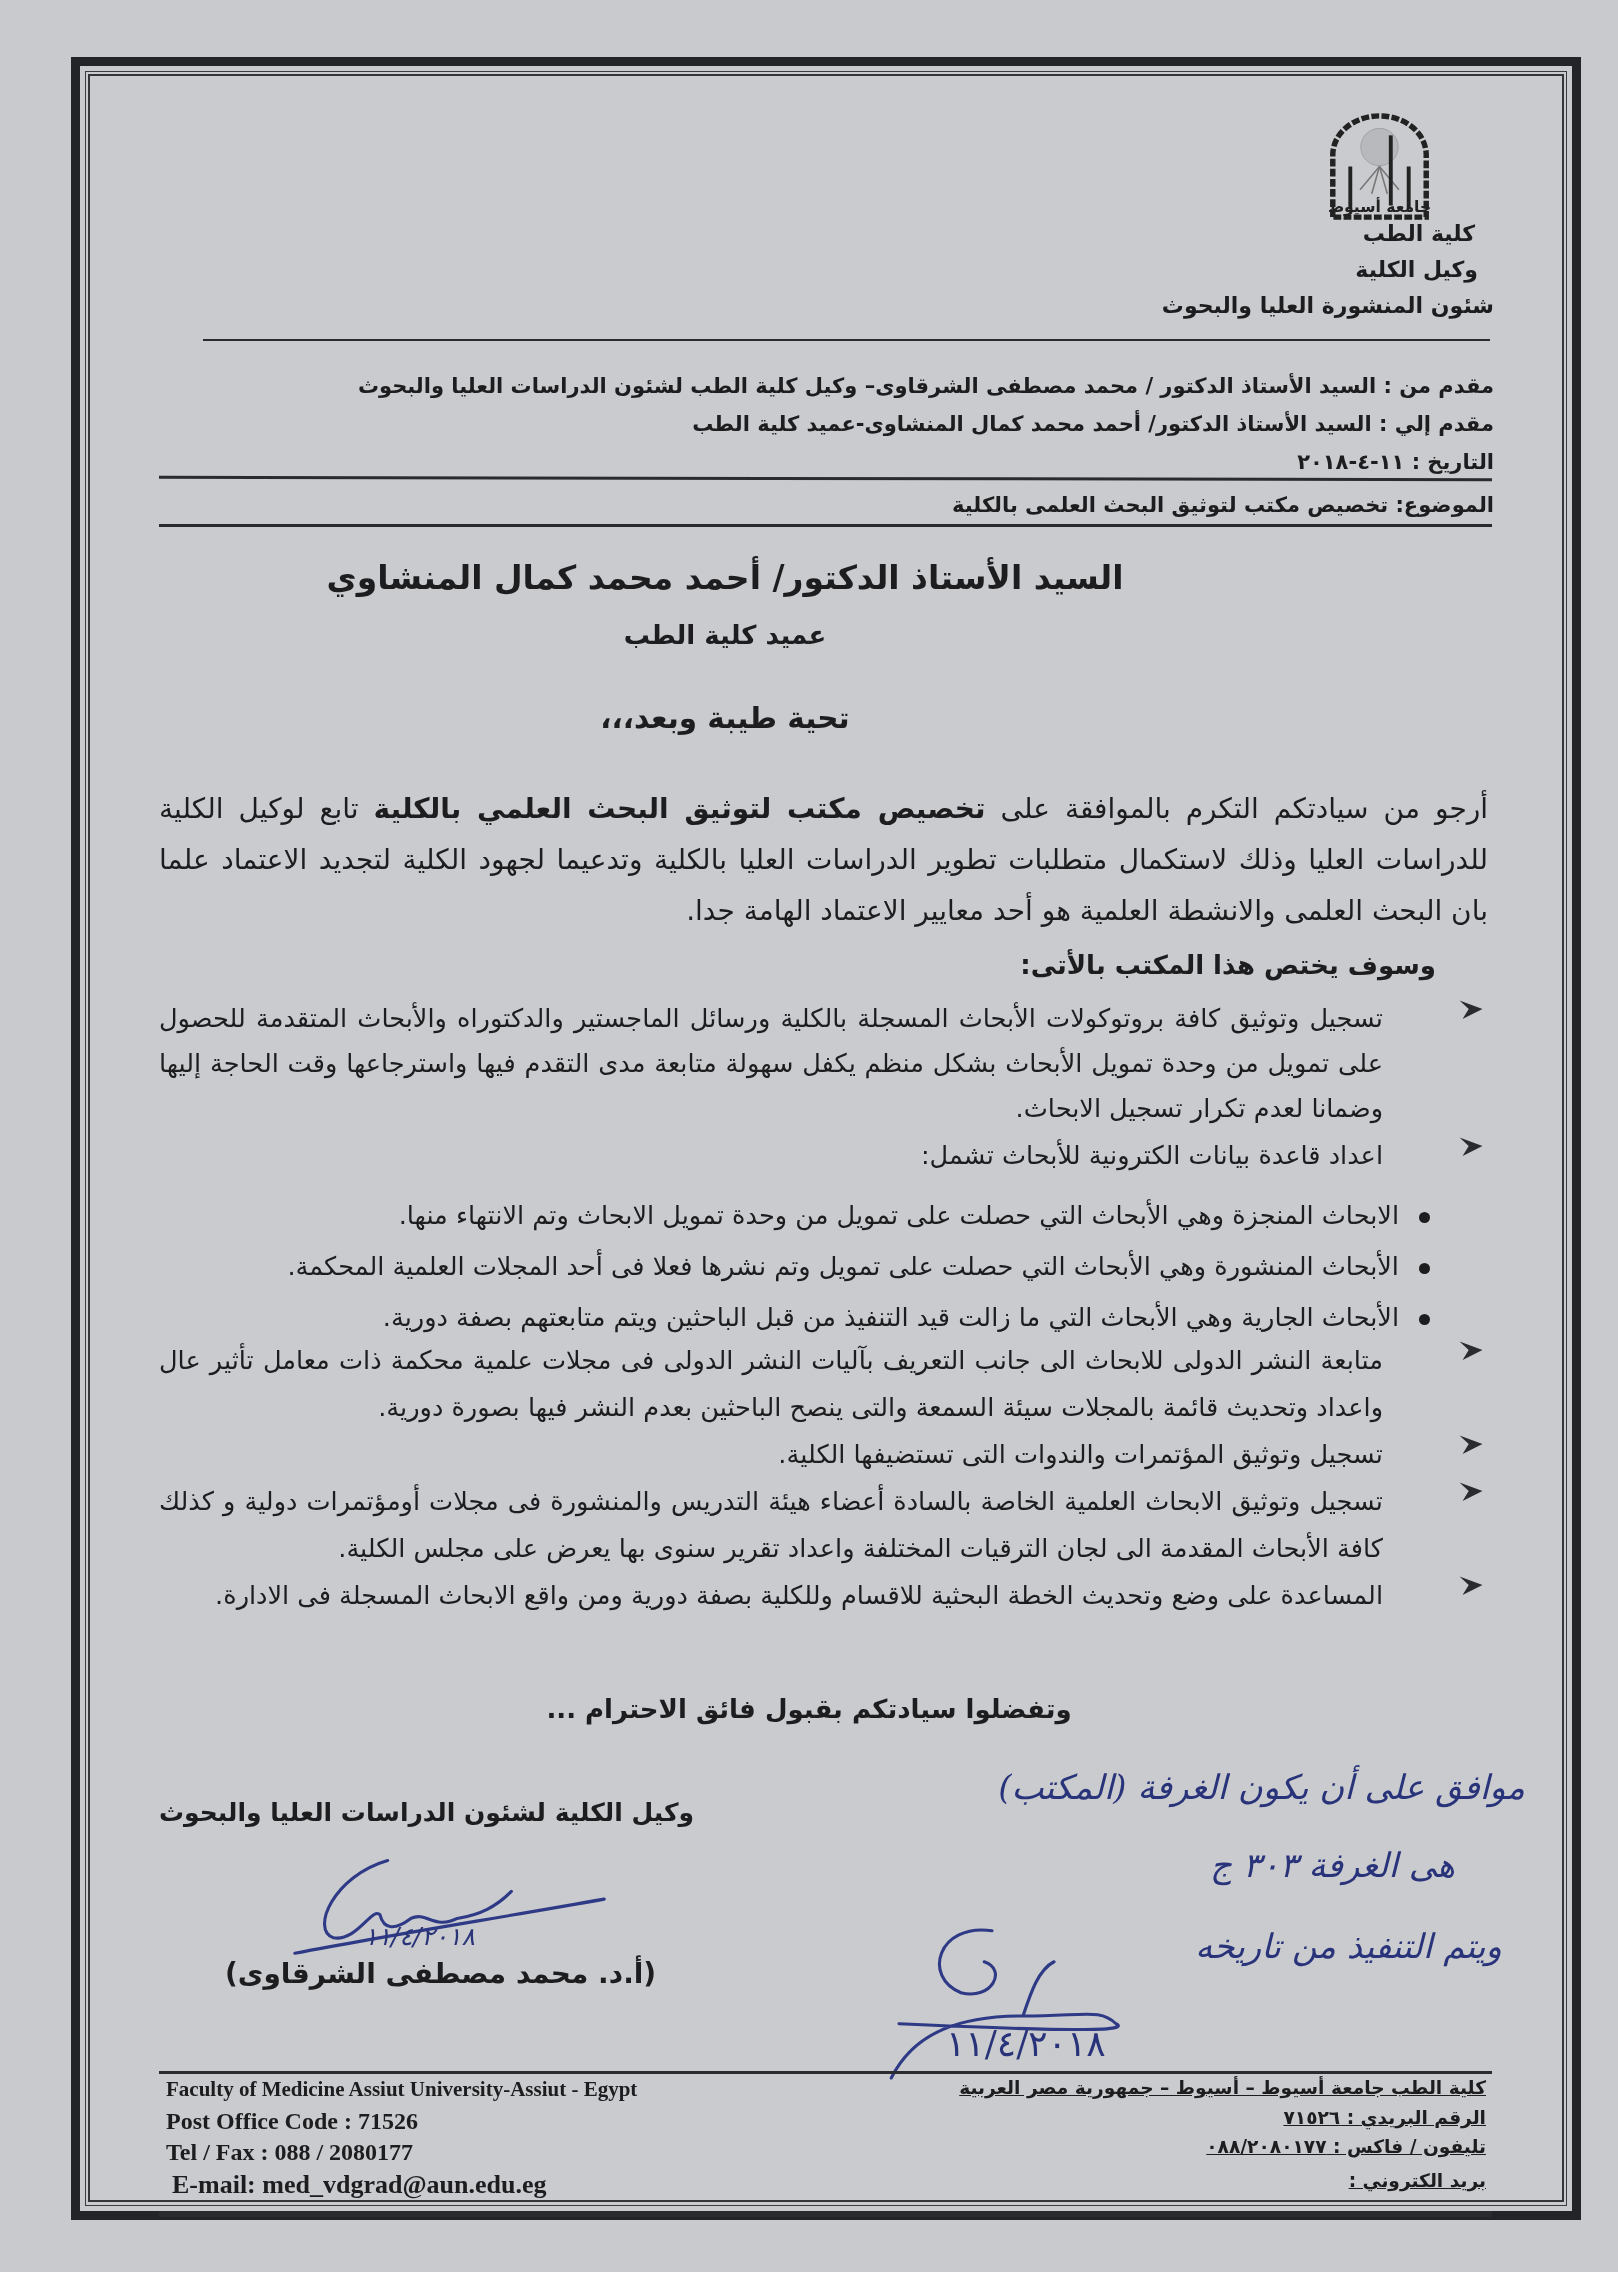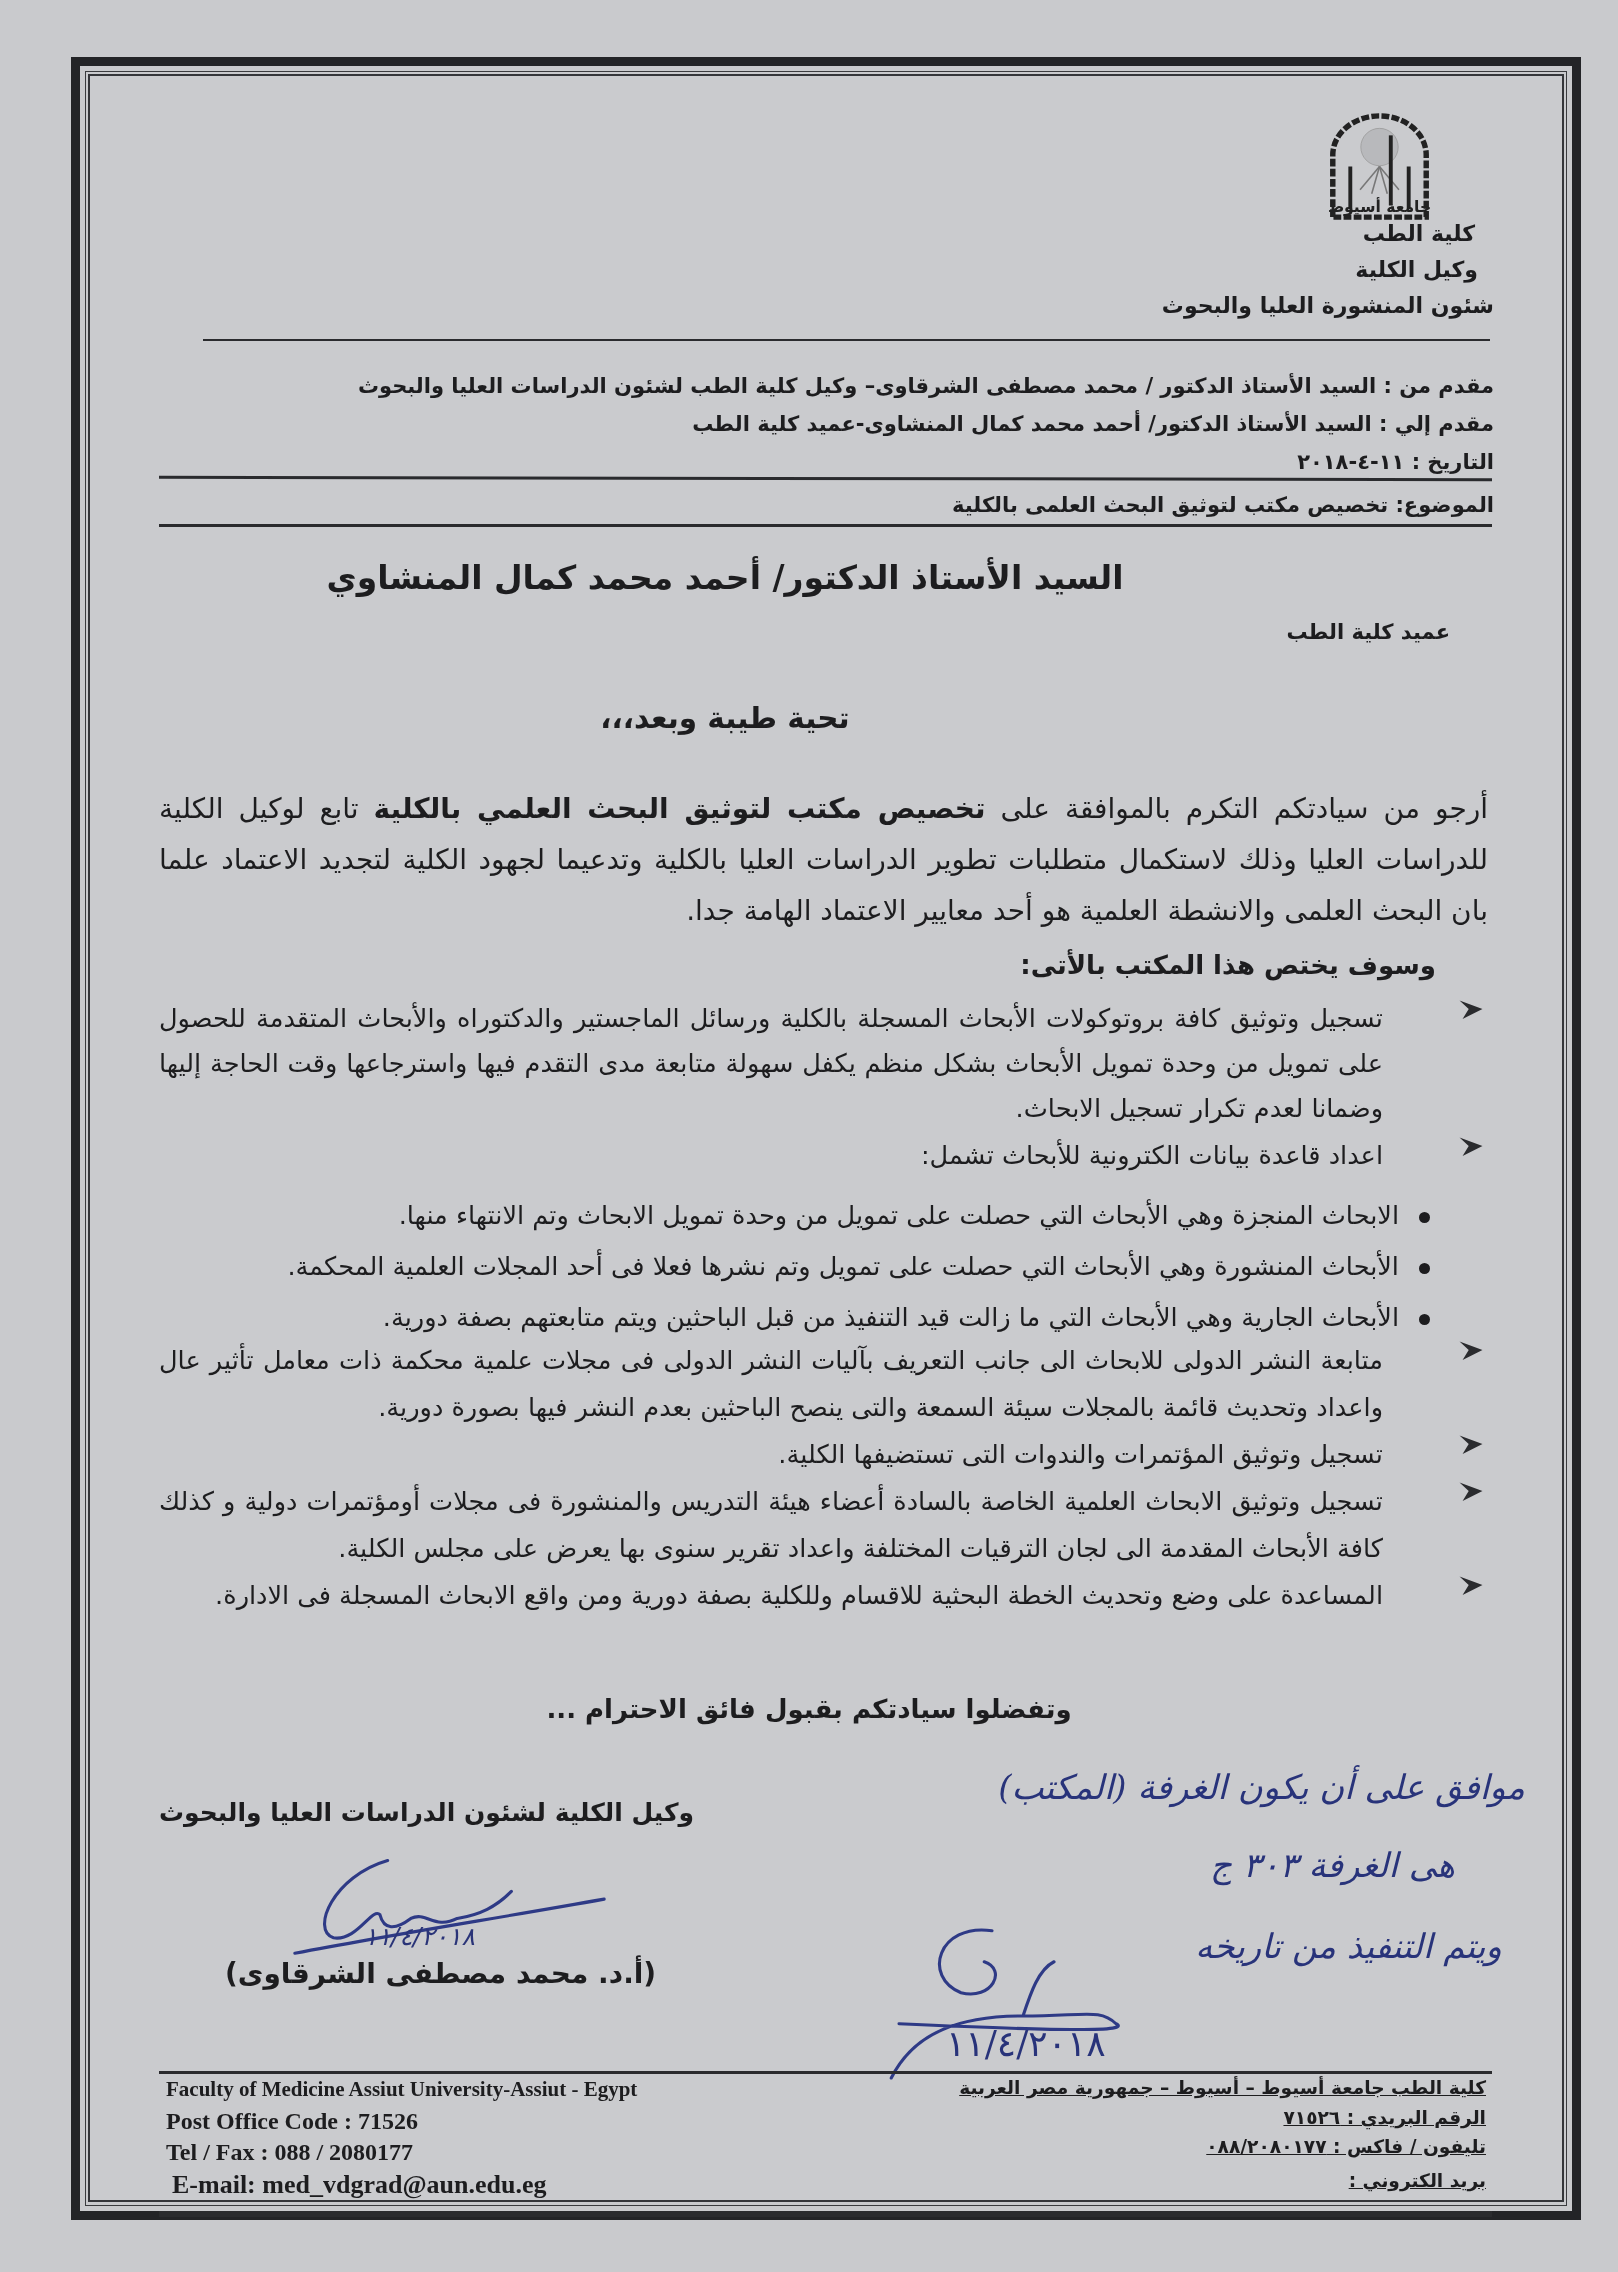--- a/index.html
+++ b/index.html
@@ -38,21 +38,21 @@
   .hr-meta2 { left: 159px; top: 524px; width: 1333px; height: 3.1px; }
 
   .meta { position: absolute; right: 124px; font-weight: bold; font-size: 21px; white-space: nowrap; }
   .meta-from { top: 374px; }
   .meta-to { top: 412px; }
   .meta-date { top: 450px; }
   .meta-subject { top: 493px; }
 
   .addressee { position: absolute; left: 0; width: 1450px; text-align: center; font-weight: bold; }
   .addr-name { top: 558px; font-size: 33px; }
-  .addr-title { top: 620px; font-size: 21px; text-align: right; }
+  .addr-title { top: 620px; font-size: 26px; }
   .greeting { top: 701px; font-size: 29.5px; }
 
   .body-para {
     position: absolute; left: 159px; width: 1329px; top: 783px;
     font-size: 28px; line-height: 51px; text-align: justify; text-align-last: right;
   }
   .body-para b { font-weight: bold; }
   .intro { position: absolute; right: 182px; top: 950px; font-size: 26px; font-weight: bold; }
 
   .list { position: absolute; left: 159px; width: 1325px; margin: 0; padding: 0; list-style: none; font-size: 25.6px; }

